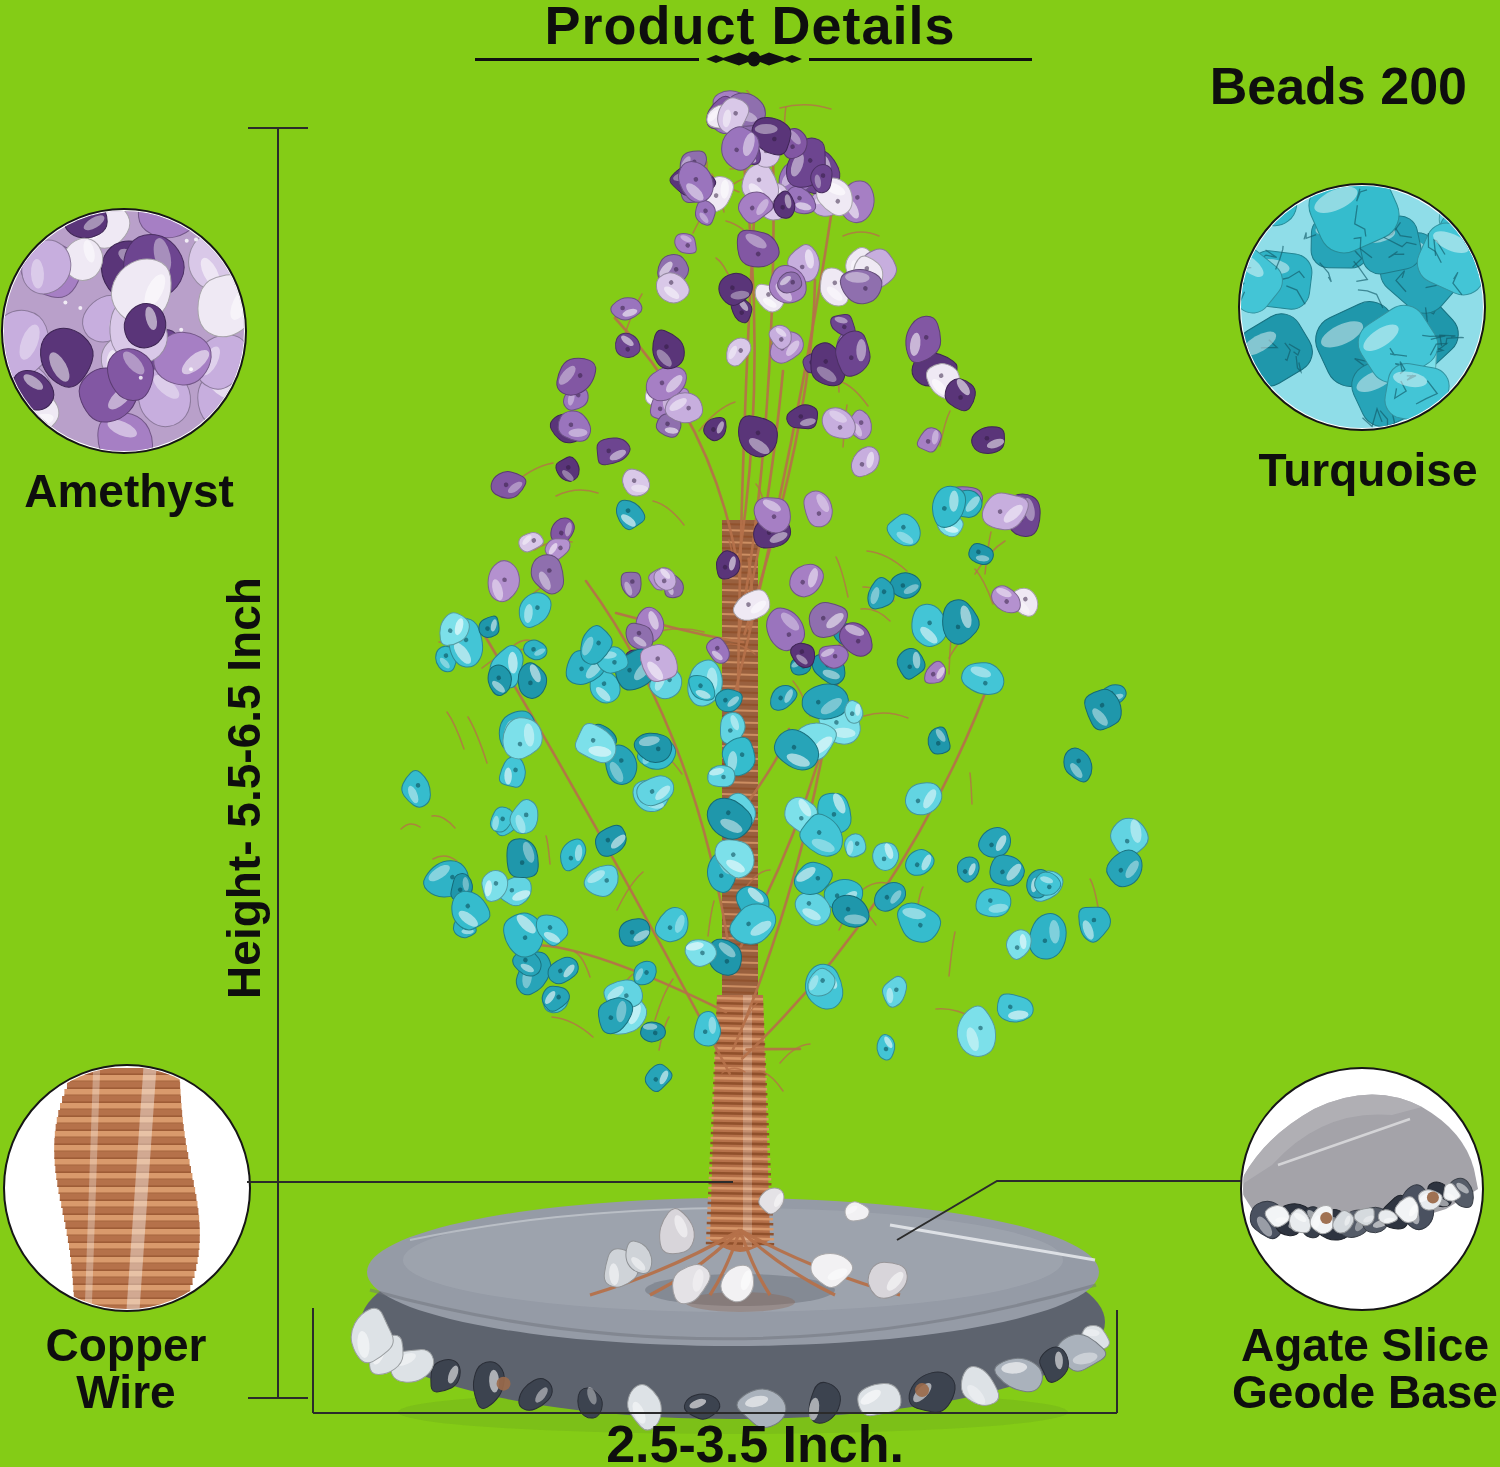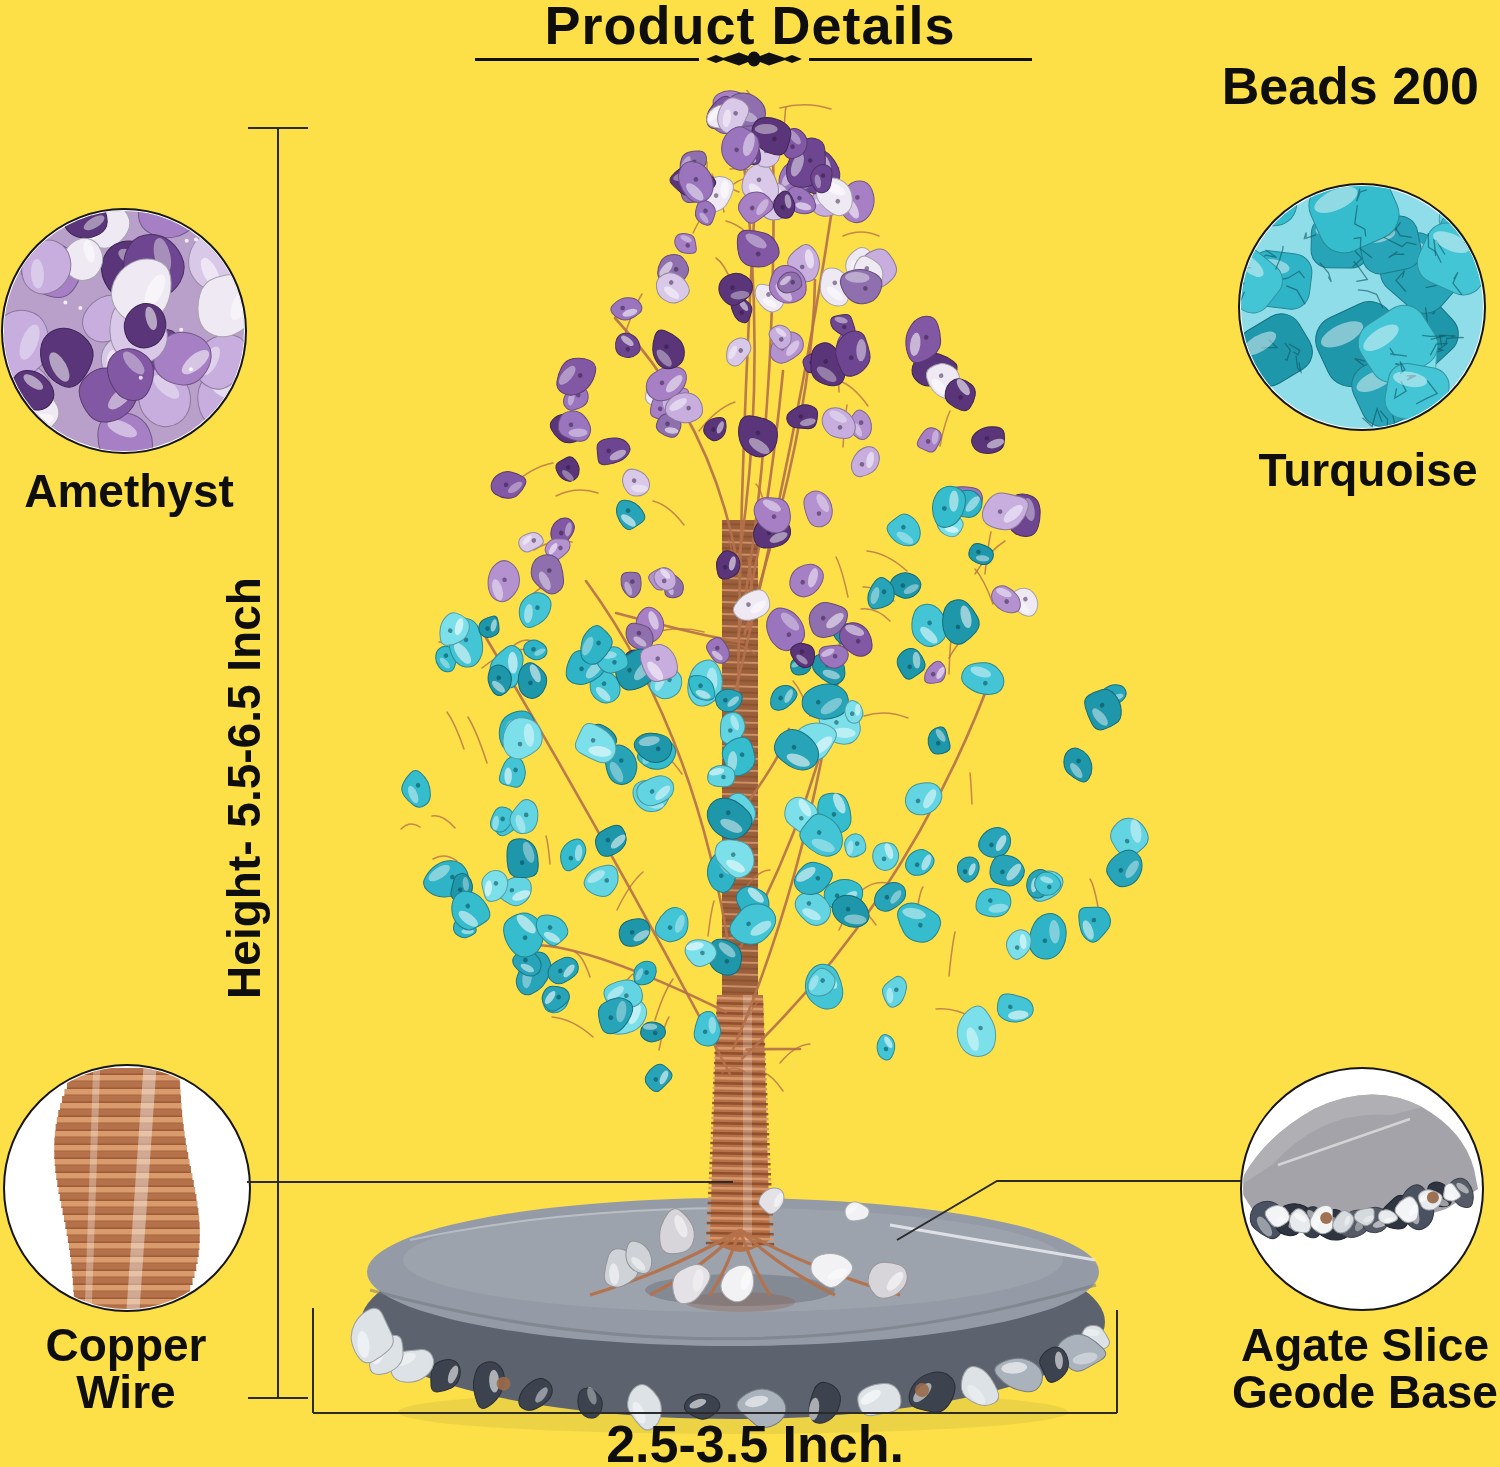--- a/index.html
+++ b/index.html
@@ -1,23 +1,23 @@
 <!DOCTYPE html>
 <html><head>
 <meta charset="utf-8">
 <style>
   html,body{margin:0;padding:0;background:#ffffff;}
-  #canvas{position:relative;width:1500px;height:1467px;background:#fde047;overflow:hidden;
+  #canvas{position:relative;width:1500px;height:1467px;background:#84cc16;overflow:hidden;
           font-family:"Liberation Sans",sans-serif;color:#0e0e0e;}
   .txt{position:absolute;font-weight:700;color:#0e0e0e;}
   #title{left:0;top:-6px;width:1500px;text-align:center;font-size:54px;letter-spacing:1px;z-index:6;}
   #divider{position:absolute;left:475px;top:50px;width:557px;height:18px;display:flex;align-items:center;z-index:6;}
   .dline{flex:1;height:3px;background:#101010;}
   #ornament{width:96px;height:18px;margin:0 7px;flex:0 0 auto;}
-  #beads-label{right:21px;top:56px;font-size:52px;z-index:6;}
+  #beads-label{right:33px;top:56px;font-size:52px;z-index:6;}
   .inset{position:absolute;border:2px solid #161616;border-radius:50%;overflow:hidden;background:#fff;z-index:3;}
   .inset svg{display:block;width:100%;height:100%;}
   .label{position:absolute;font-size:46px;font-weight:700;text-align:center;line-height:47px;z-index:6;}
   #amethyst-label{left:-21px;top:468px;width:300px;}
   #turquoise-label{left:1218px;top:447px;width:300px;}
   #copper-label{left:-24px;top:1322px;width:300px;}
   #agate-label{left:1215px;top:1322px;width:300px;}
   #height-label{position:absolute;left:244px;top:788px;transform:translate(-50%,-50%) rotate(-90deg);
                 transform-origin:center;white-space:nowrap;font-size:46px;font-weight:700;z-index:6;}
   #width-label{left:455px;top:1414px;width:600px;text-align:center;font-size:52px;z-index:6;}

